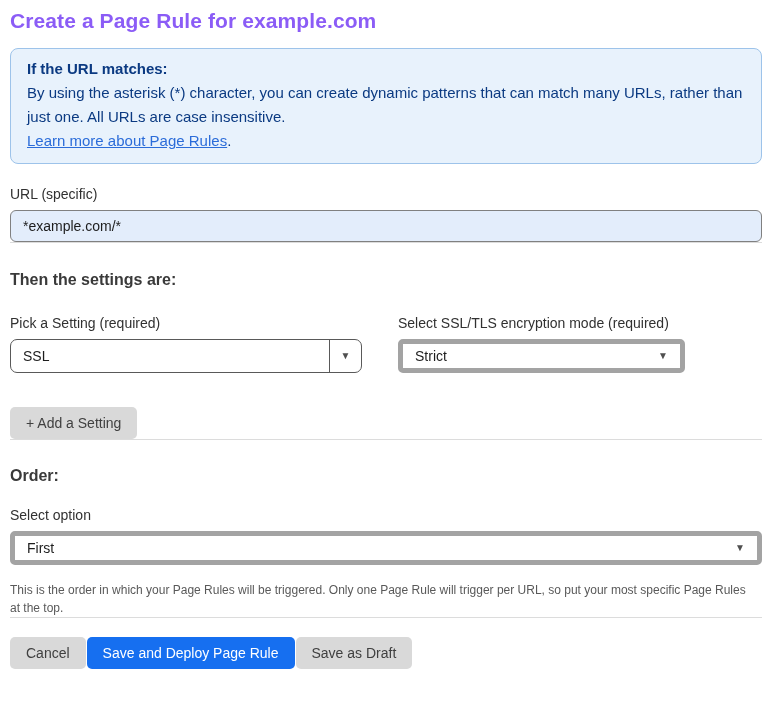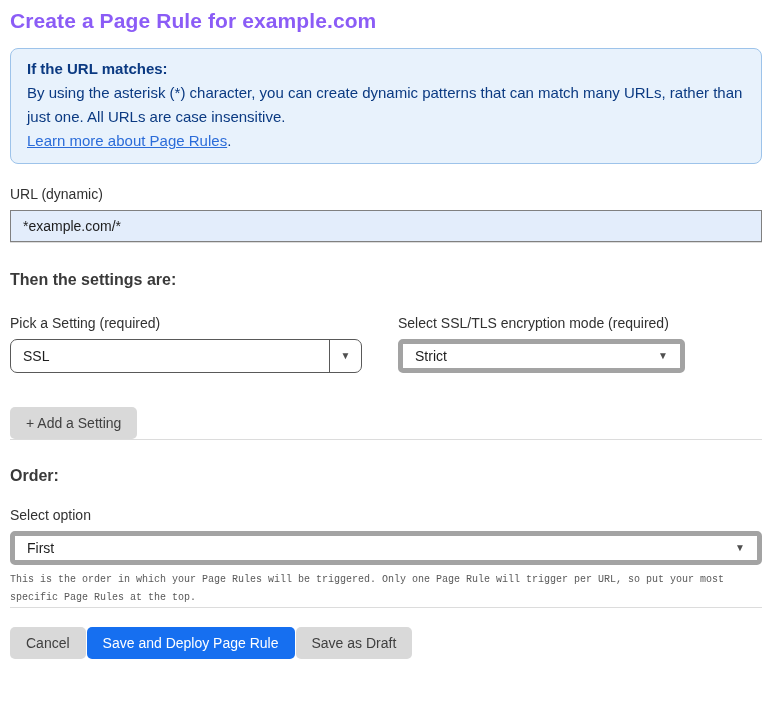--- a/index.html
+++ b/index.html
@@ -46,21 +46,21 @@
     color: #313131;
   }
 
   .url-input {
     display: block;
     width: 100%;
     height: 32px;
     margin-top: 7px;
     background: #e3edfb;
     border: 1px solid #808080;
-    border-radius: 0;
+    border-radius: 6px;
     padding: 8px 12px;
     font-size: 14px;
     color: #1d1d1d;
     font-family: inherit;
     outline: none;
   }
 
   hr.divider {
     border: none;
     border-top: 1px solid #dcdcdc;
@@ -142,26 +142,25 @@
     font-family: inherit;
     cursor: pointer;
     white-space: nowrap;
   }
   .btn-gray { background: #d9d9d9; color: #404040; }
   .btn-blue { background: #166ff0; color: #ffffff; }
 
   .add-setting-btn { margin-top: 34px; }
 
   .help-text {
-    margin-top: 6px;
-    font-size: 10px;
+    margin-top: 16px;
+    font-size: 12px;
     line-height: 18px;
     color: #595959;
     max-width: 748px;
-    font-family: Liberation Mono, monospace;
   }
 
   .footer-actions {
     display: flex;
     gap: 1px;
     margin-top: 19px;
   }
 </style>
 </head>
 <body>
@@ -171,21 +170,21 @@
   <h1 class="page-title">Create a Page Rule for example.com</h1>
 
   <div class="info-box">
     <div class="info-heading">If the URL matches:</div>
     <div class="info-body">By using the asterisk (*) character, you can create dynamic patterns that can match many URLs, rather than just one. All URLs are case insensitive.</div>
     <div>
       <a class="info-link">Learn more about Page Rules</a><span class="info-link-suffix">.</span>
     </div>
   </div>
 
-  <label class="field-label">URL (dynamic)</label>
+  <label class="field-label">URL (specific)</label>
   <input class="url-input" type="text" value="*example.com/*" style="">
 
   <hr class="divider divider-1">
 
   <h2 class="section-heading heading-settings">Then the settings are:</h2>
 
   <div class="settings-row">
     <div class="col-left">
       <label class="field-label">Pick a Setting (required)</label>
       <div class="select-split">

